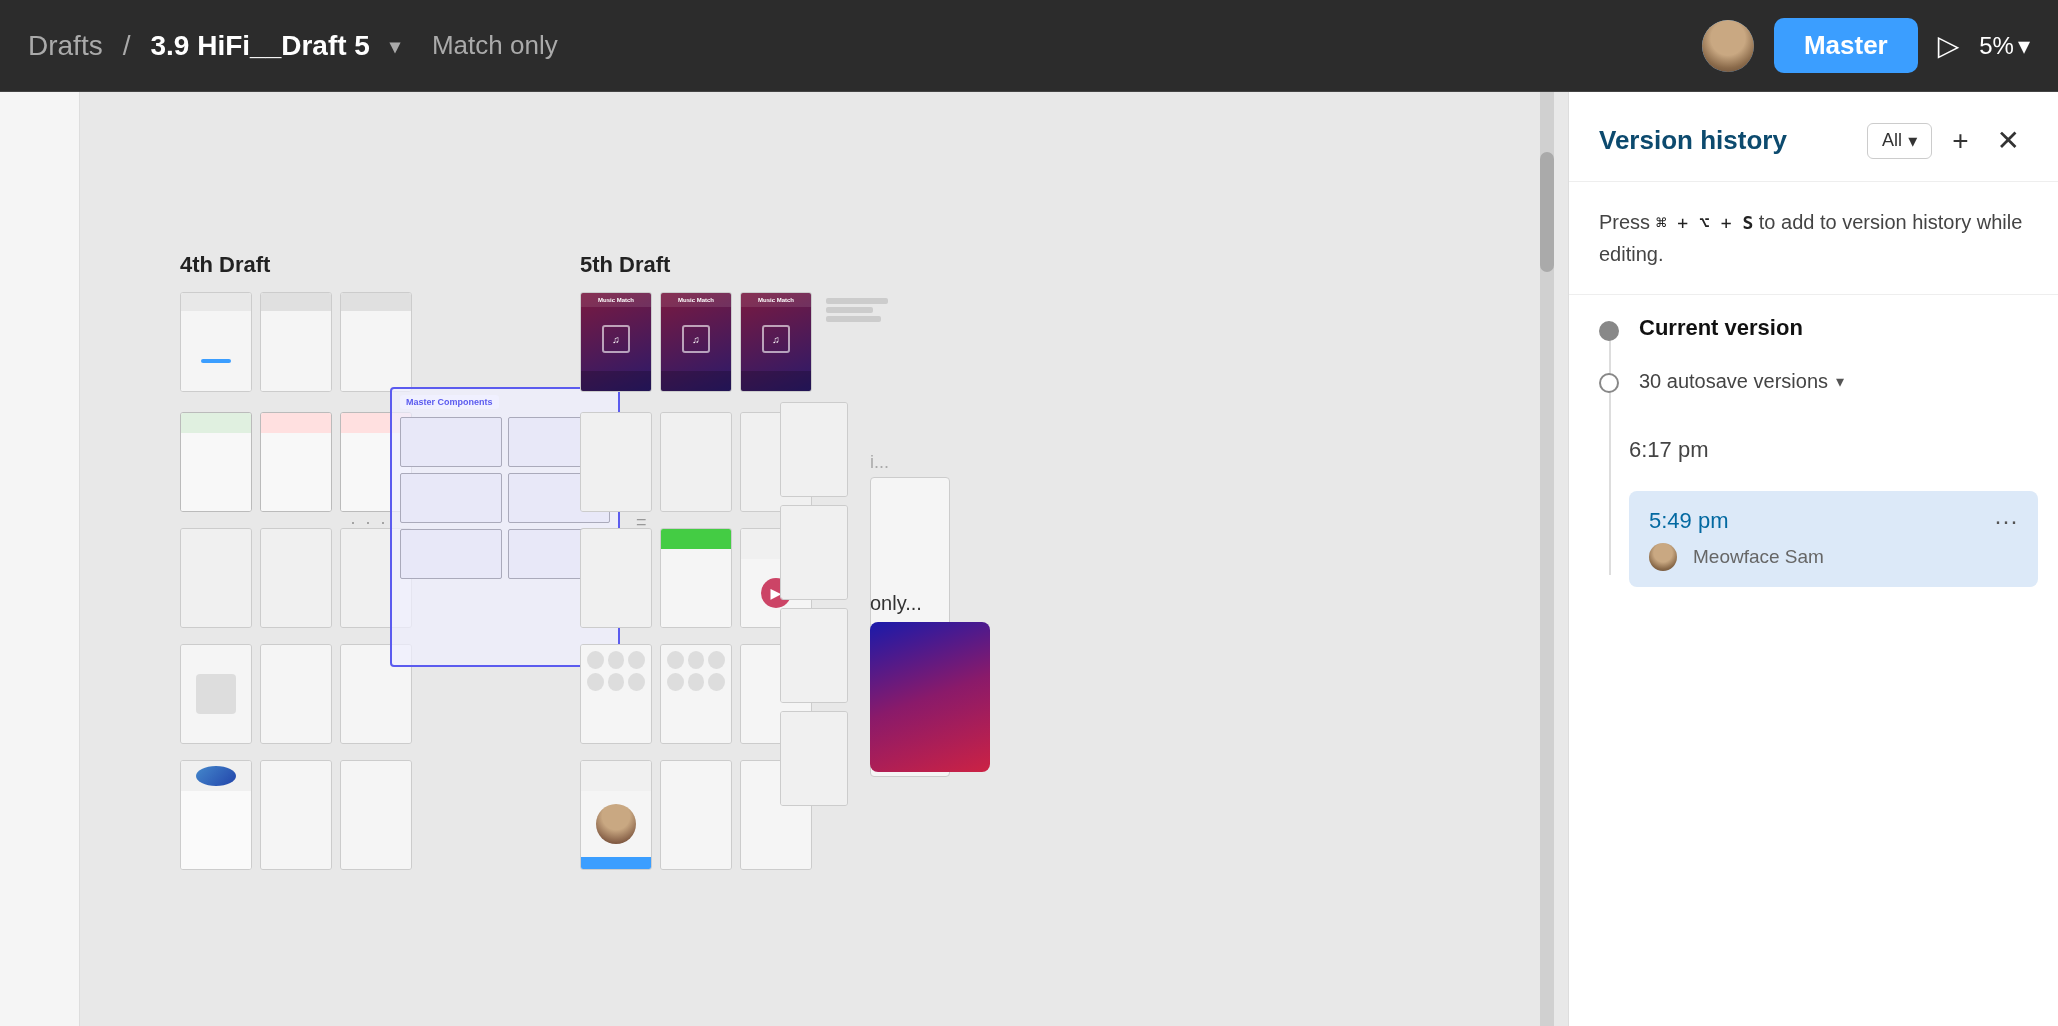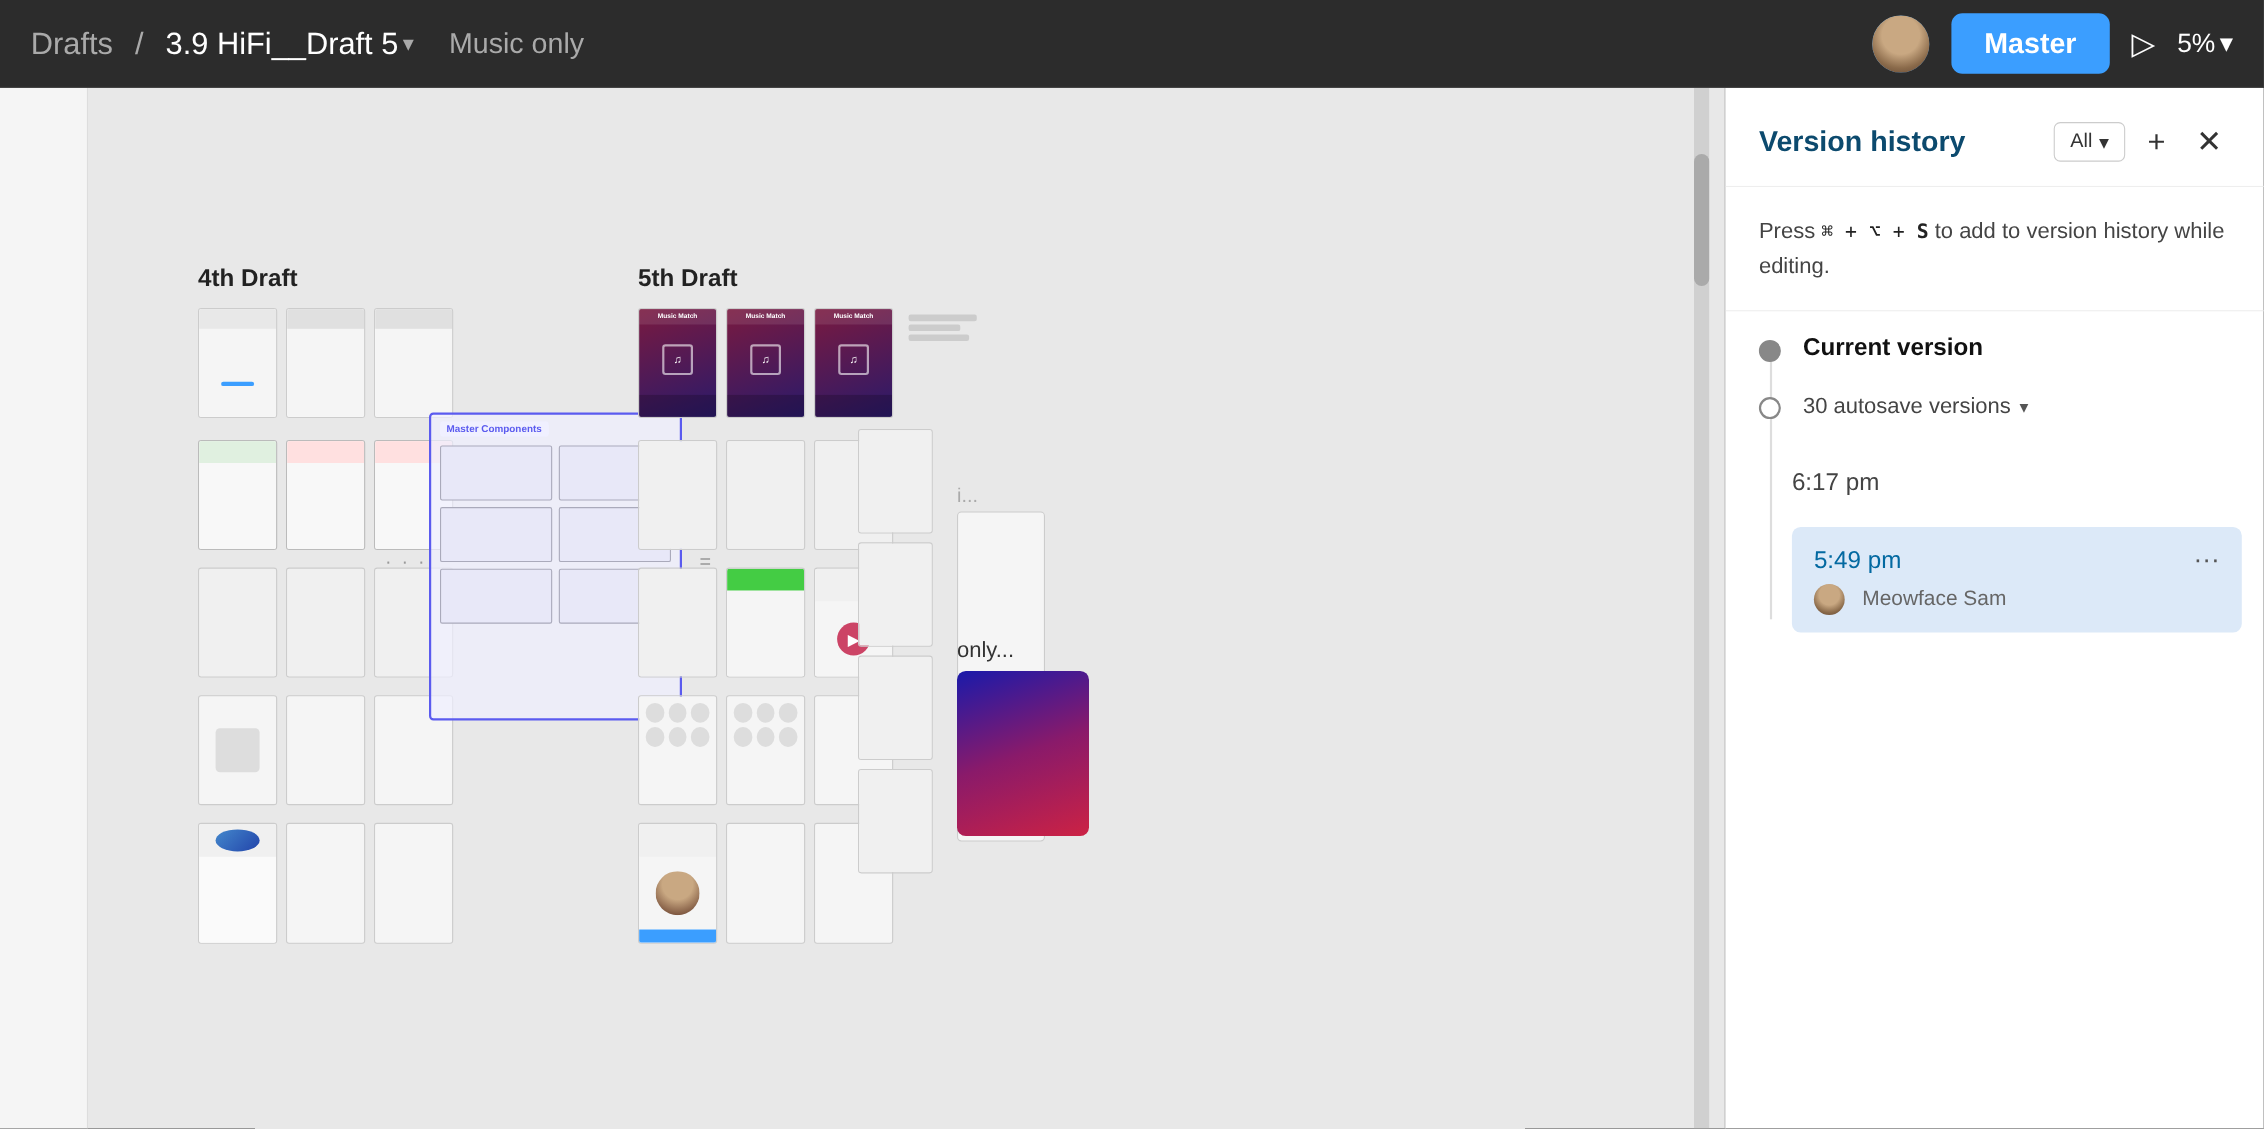--- a/index.html
+++ b/index.html
@@ -1,20 +1,20 @@
 <!DOCTYPE html>
 <html><head>
   <meta charset="utf-8">
   <style>
     * { box-sizing: border-box; margin: 0; padding: 0; }
     body { font-family: -apple-system, BlinkMacSystemFont, 'Segoe UI', sans-serif; background: #2c2c2c; width: 2058px; height: 1026px; overflow: hidden; }
 
     
     .topbar {
-      height: 80px;
+      height: 92px;
       background: #2c2c2c;
       display: flex;
       align-items: center;
       padding: 0 28px;
       gap: 0;
       border-bottom: 1px solid #444;
     }
     .topbar-left {
       display: flex;
       align-items: center;
@@ -27,24 +27,24 @@
       font-weight: 400;
     }
     .breadcrumb-separator {
       color: #aaa;
       font-size: 28px;
       margin: 0 8px;
     }
     .breadcrumb-current {
       color: #fff;
       font-size: 28px;
-      font-weight: 400;
-      display: flex;
-      align-items: center;
-      gap: 4px;
+      font-weight: 700;
+      display: flex;
+      align-items: center;
+      gap: 20px;
     }
     .breadcrumb-chevron {
       color: #aaa;
       font-size: 20px;
     }
     .view-only-badge {
       color: #aaa;
       font-size: 26px;
       margin-left: 20px;
     }
@@ -380,21 +380,21 @@
 <body>
 
 <div class="topbar">
   <div class="topbar-left">
     <span class="breadcrumb-drafts">Drafts</span>
     <span class="breadcrumb-separator">/</span>
     <span class="breadcrumb-current">
       <span>3.9 HiFi__Draft 5</span>
       <span class="breadcrumb-chevron">▾</span>
     </span>
-    <span class="view-only-badge">Music only</span>
+    <span class="view-only-badge">Match only</span>
   </div>
   <div class="topbar-right">
     <div class="avatar-img">
       <div class="avatar-inner"></div>
     </div>
     <button class="share-btn">Master</button>
     <button class="play-btn">▷</button>
     <button class="zoom-btn">
       <span>5%</span>
       <span>▾</span>

